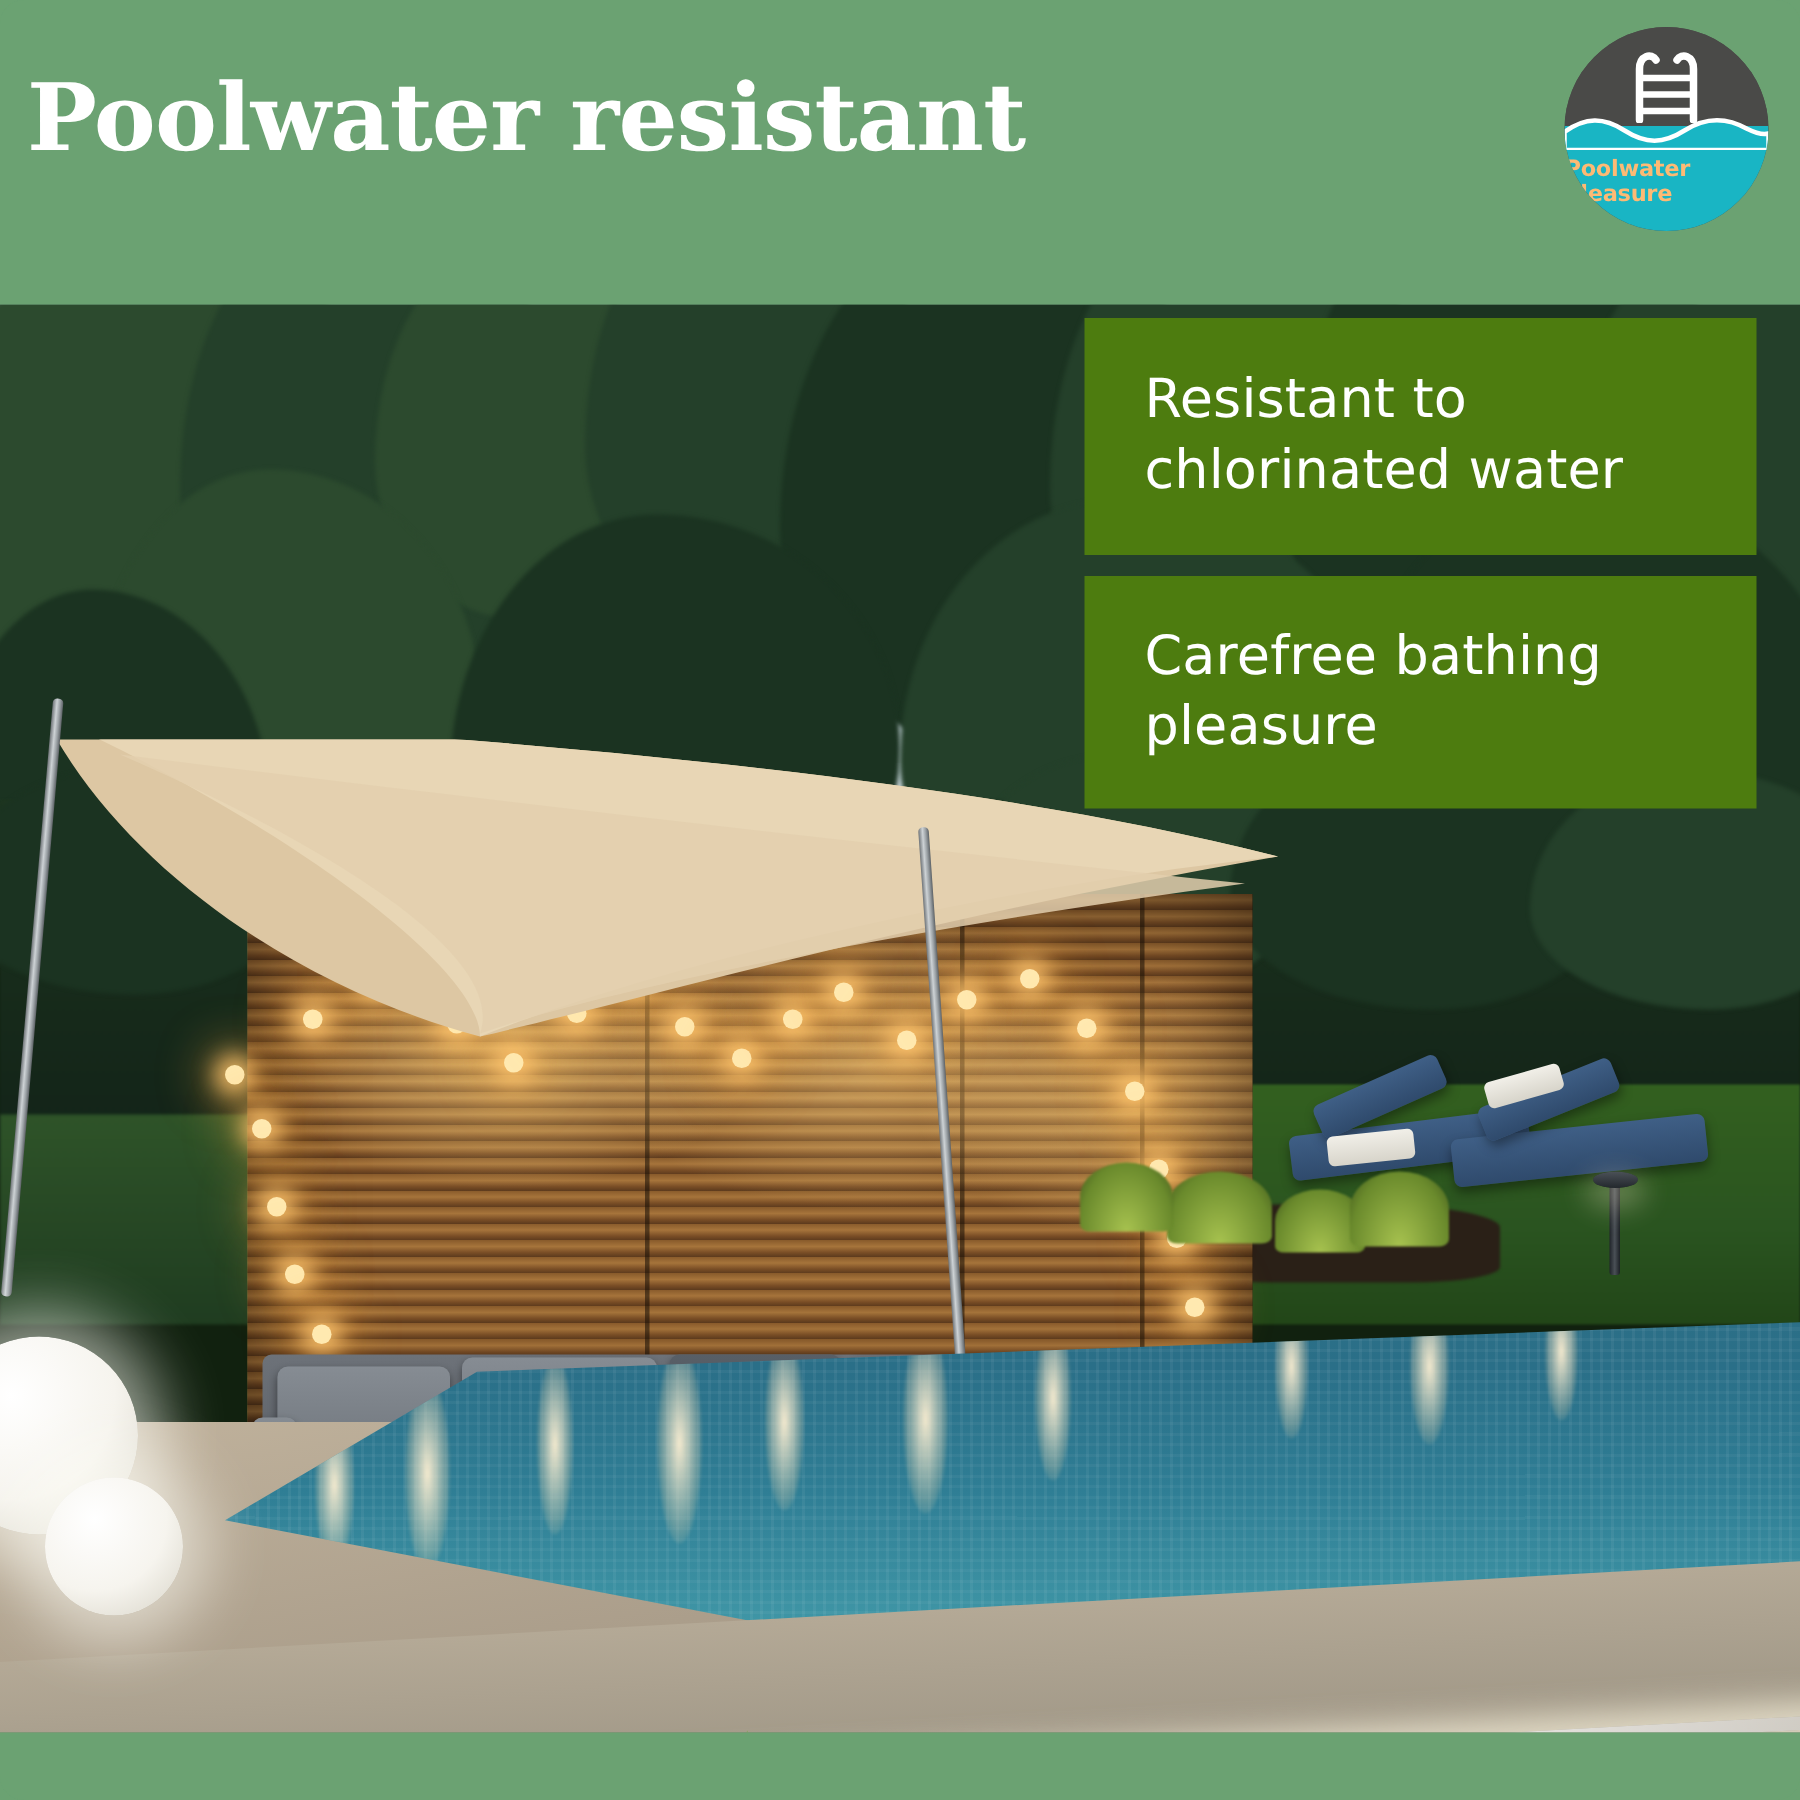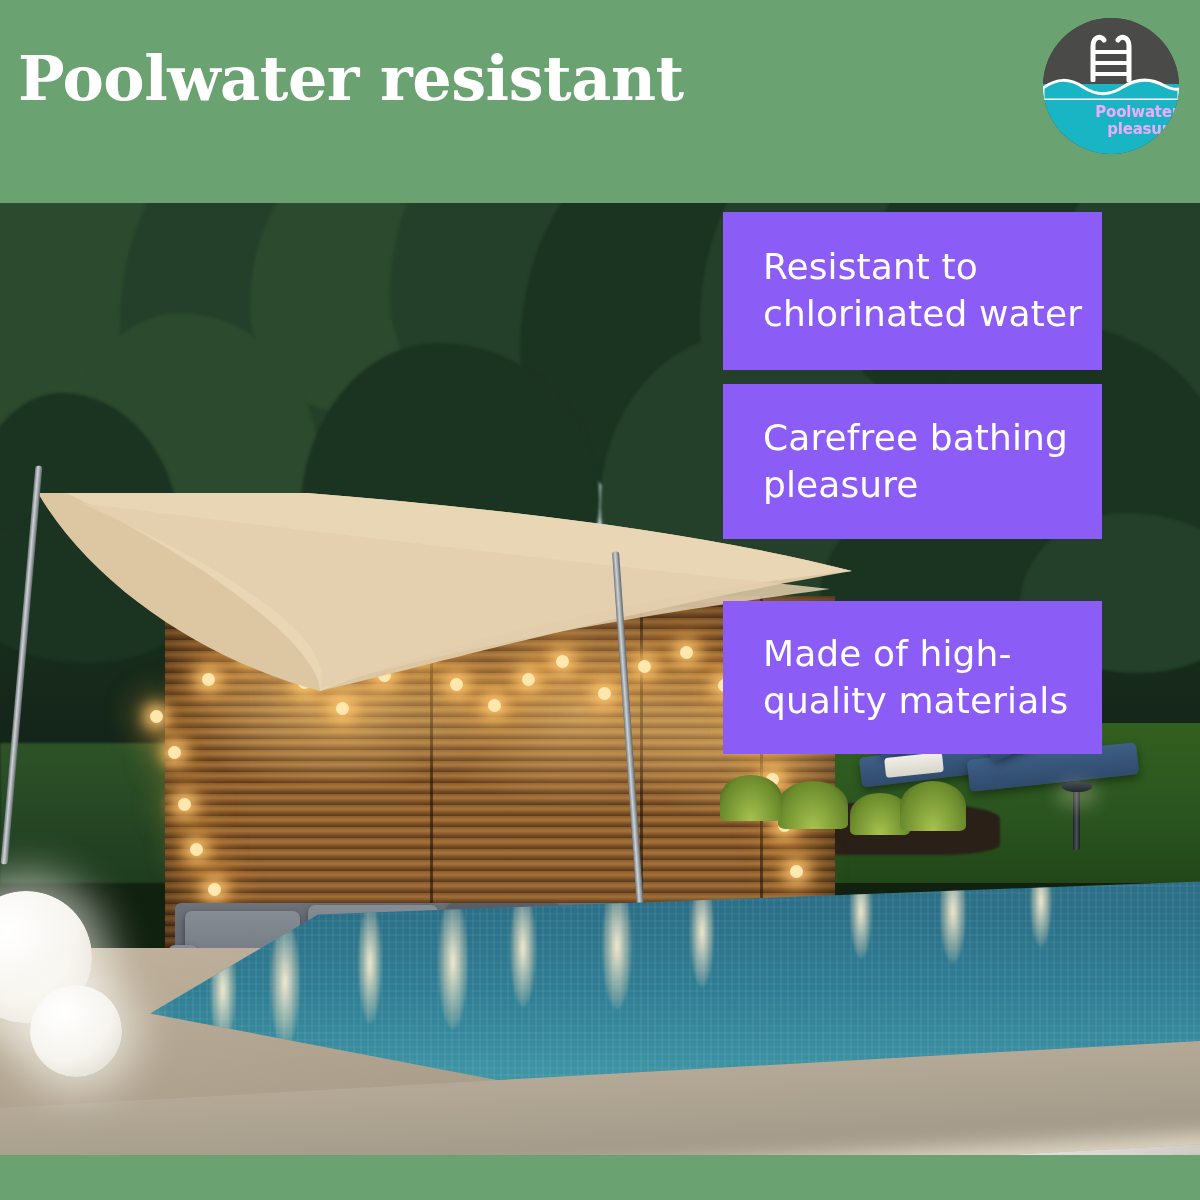--- a/index.html
+++ b/index.html
@@ -51,21 +51,21 @@
     background:#4a4a48;
   }
   .badge-bottom {
     position:absolute; left:0; top:66px; width:136px; height:70px;
     background:#19b5c4;
   }
   .badge-wave { position:absolute; left:0; top:56px; width:136px; height:26px; }
   .badge-ladder { position:absolute; left:34px; top:12px; width:68px; height:52px; }
   .badge-text {
     position:absolute; left:0; top:86px; width:136px;
-    text-align:right; color:#f0abfc;
+    text-align:left; color:#fdba74;
     font-family:"DejaVu Sans", sans-serif;
     font-weight:700; font-size:15px; line-height:1.16;
     letter-spacing:-0.2px;
   }
 
   
   .photo {
     position:absolute; left:0; top:203px;
     width:1200px; height:952px;
     overflow:hidden;
@@ -262,22 +262,22 @@
 
   
   .wicker {
     position:absolute; left:-20px; top:760px; width:90px; height:115px;
     background:repeating-linear-gradient(45deg,#6f6050 0 3px,#8b7b66 3px 6px);
     border-radius:10px; filter:blur(0.5px);
   }
 
   
   .callout {
-    position:absolute; left:723px; width:379px;
-    background:#8b5cf6;
+    position:absolute; left:723px; width:448px;
+    background:#4d7c0f;
     color:#ffffff;
     z-index:30;
     display:flex; align-items:center;
     padding:0 0 0 40px;
   }
   .callout-text {
     font-family:"DejaVu Sans", sans-serif;
     font-weight:400;
     font-size:36px;
     line-height:1.30;
@@ -464,19 +464,16 @@
       </div>
     </div>
   </div>
 
   <div class="callout" id="callout-0">
     <div class="callout-text">Resistant to chlorinated water</div>
   </div>
   <div class="callout" id="callout-1">
     <div class="callout-text">Carefree bathing pleasure</div>
   </div>
-  <div class="callout" id="callout-2">
-    <div class="callout-text">Made of high-quality materials</div>
-  </div>
 
   <div class="footer-band"></div>
 
 </div>
 
 </body></html>

